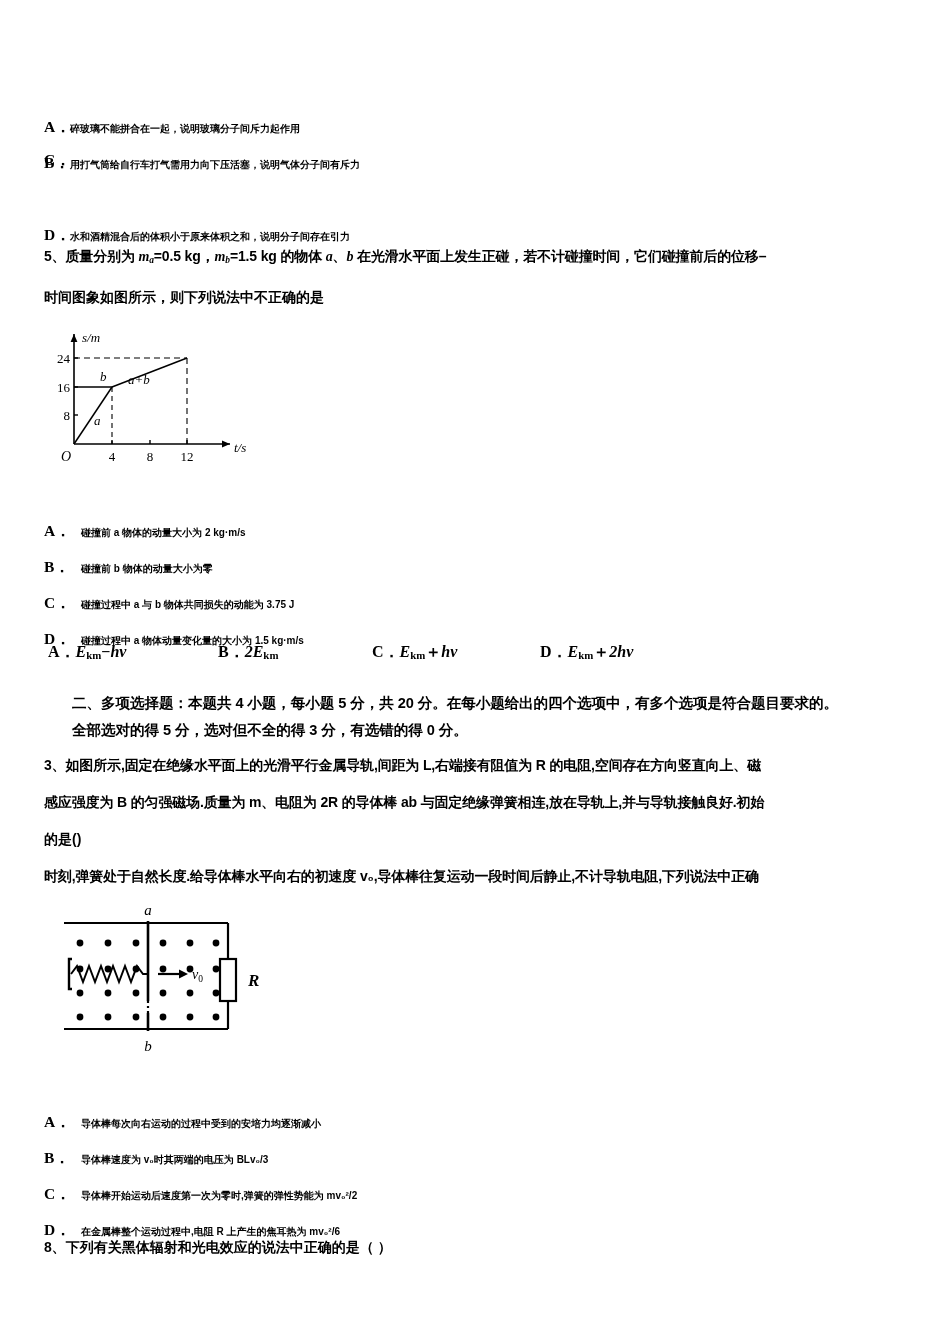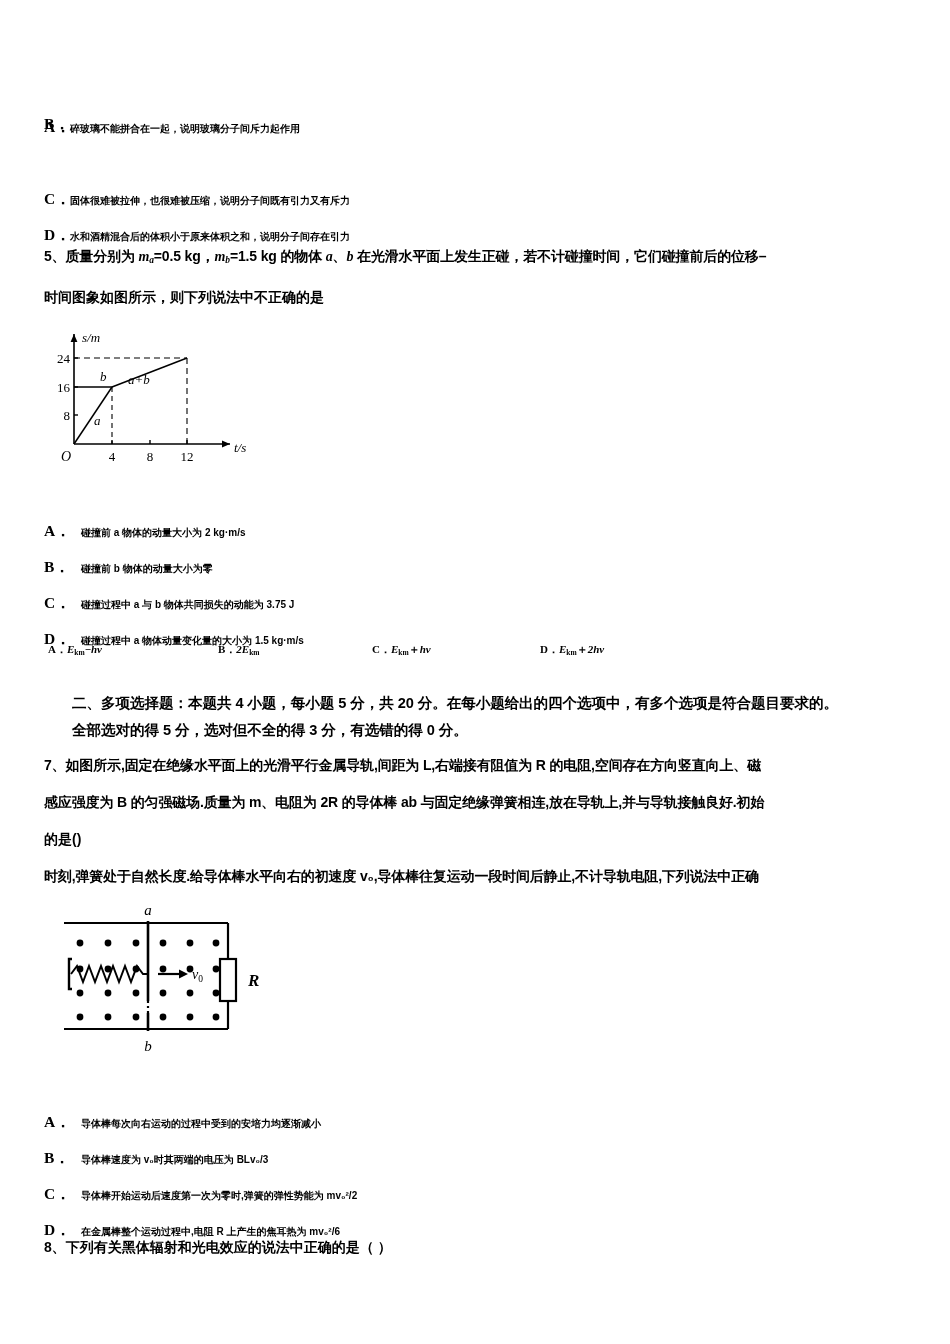--- a/index.html
+++ b/index.html
@@ -119,24 +119,24 @@
 <div class="page">
   <div class="content">
 
     <div>
       <div class="opt-row">
         <span class="opt-label">A．</span>
         <span class="opt-text">碎玻璃不能拼合在一起，说明玻璃分子间斥力起作用</span>
       </div>
       <div class="opt-row">
         <span class="opt-label">B．</span>
+        <span class="opt-text">用打气筒给自行车打气需用力向下压活塞，说明气体分子间有斥力</span>
       </div>
       <div class="opt-row">
         <span class="opt-label">C．</span>
-        <span class="opt-text">固体很难被拉伸，也很难被压缩，说明分子间既有引力又有斥力</span>
       </div>
       <div class="opt-row">
         <span class="opt-label">D．</span>
         <span class="opt-text">水和酒精混合后的体积小于原来体积之和，说明分子间存在引力</span>
       </div>
     </div>
 
     <div class="sp14"></div>
 
     <div class="q-block">
@@ -210,21 +210,21 @@
         <span class="opt-label">D．</span>
         <span class="opt-text opt-indent">碰撞过程中 a 物体动量变化量的大小为 1.5 kg·m/s</span>
       </div>
     </div>
 
     <div class="sp10"></div>
 
 
     <div style="height:4px"></div>
 
-    <div style="position:relative;height:30px;font-size:11px;">
+    <div style="position:relative;height:30px;font-size:16px;">
       <div style="position:absolute;left:4px;top:0;">
         <span class="opt-label">A．</span><span class="it">E</span><sub class="ser">km</sub><span class="ser">−</span><span class="it">hv</span>
       </div>
       <div style="position:absolute;left:174px;top:0;text-align:right;">
         <span class="opt-label">B．</span><span class="it">2E</span><sub class="ser">km</sub><span class="ser"></span><span class="it"></span>
       </div>
       <div style="position:absolute;left:328px;top:0;">
         <span class="opt-label">C．</span><span class="it">E</span><sub class="ser">km</sub><span class="ser">＋</span><span class="it">hv</span>
       </div>
       <div style="position:absolute;left:496px;top:0;">
@@ -235,21 +235,21 @@
     <div class="sp18"></div>
 
     <div class="section-head">
       <div class="q-line">二、多项选择题：本题共 4 小题，每小题 5 分，共 20 分。在每小题给出的四个选项中，有多个选项是符合题目要求的。</div>
       <div class="q-line">全部选对的得 5 分，选对但不全的得 3 分，有选错的得 0 分。</div>
     </div>
 
     <div style="height:3px"></div>
 
     <div class="q-block">
-      <div class="q-line q-narrow">7、如图所示,固定在绝缘水平面上的光滑平行金属导轨,间距为 L,右端接有阻值为 R 的电阻,空间存在方向竖直向上、磁</div>
+      <div class="q-line q-narrow">3、如图所示,固定在绝缘水平面上的光滑平行金属导轨,间距为 L,右端接有阻值为 R 的电阻,空间存在方向竖直向上、磁</div>
       <div class="q-line q-narrow">感应强度为 B 的匀强磁场.质量为 m、电阻为 2R 的导体棒 ab 与固定绝缘弹簧相连,放在导轨上,并与导轨接触良好.初始</div>
       <div class="q-line">的是()</div>
       <div class="q-line q-narrow">时刻,弹簧处于自然长度.给导体棒水平向右的初速度 v₀,导体棒往复运动一段时间后静止,不计导轨电阻,下列说法中正确</div>
     </div>
 
     <div class="sp6"></div>
 
     <div class="fig-circuit">
       <svg width="230" height="160" viewBox="0 0 230 160">
 

